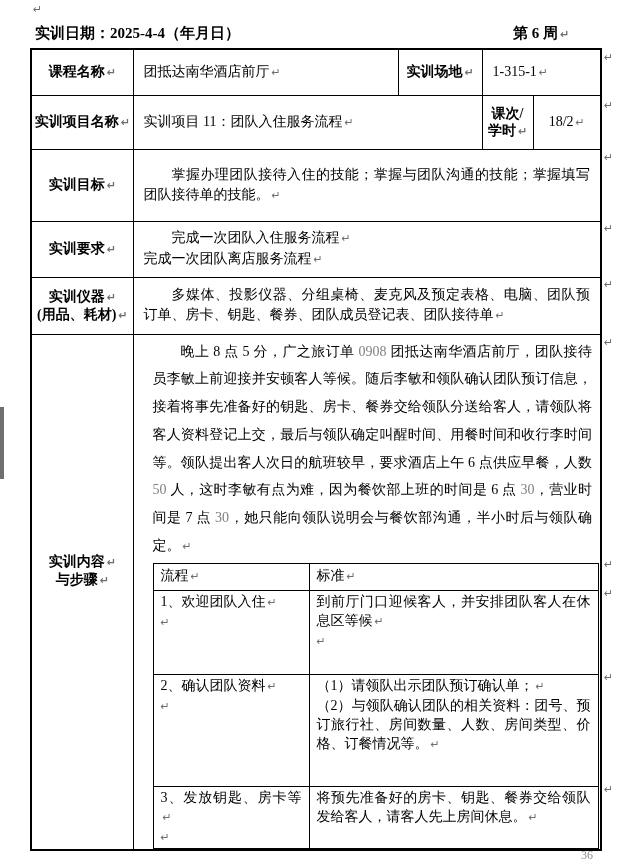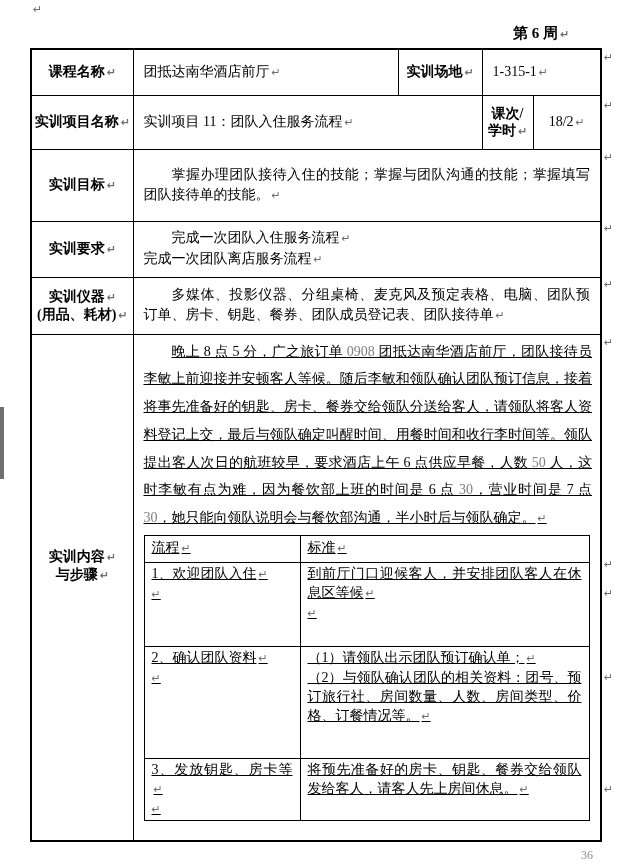--- a/index.html
+++ b/index.html
@@ -12,39 +12,40 @@
   .hdr-right{position:absolute;left:478px;top:0;white-space:nowrap;}
   table.main{position:absolute;left:30px;top:48px;width:570px;border-collapse:collapse;table-layout:fixed;border:2px solid #000;}
   table.main th,table.main td{border:1px solid #000;overflow:hidden;}
   .lbl{font-weight:bold;font-size:14px;text-align:center;vertical-align:middle;padding:0 2px;line-height:18px;margin-top:13px;}
   .lbl .two{display:block;line-height:17px;}
   .v{font-size:14px;padding:0 10px;vertical-align:middle;text-align:left;}
   .vcenter{text-align:center;padding:0 2px;}
   .vtext{font-size:14px;vertical-align:middle;padding:0 10px;}
   .vtext p{margin:0;line-height:20px;text-align:justify;}
   p.ind{text-indent:2em;}
-  .content-cell{vertical-align:top;padding:3px 8px 0 10px;font-size:14px;text-decoration:underline;}
+  .content-cell{vertical-align:top;padding:3px 8px 0 19px;font-size:14px;}
   .scenario{margin:0;line-height:27.8px;text-align:justify;text-indent:2em;}
   table.steps{border-collapse:collapse;table-layout:fixed;width:445px;margin:2px 0 0 0;}
   table.steps th,table.steps td{border:1px solid #000;font-weight:normal;font-size:14px;
         vertical-align:top;text-align:left;padding:1px 7px;overflow:hidden;margin-left:28px;}
   table.steps thead th{line-height:23px;padding:0 7px;}
   table.steps p{margin:0;line-height:19px;text-align:justify;}
   .mark-line{text-indent:0;}
   .left-bar{position:absolute;left:0;top:407px;width:4px;height:72px;background:#6f6f6f;}
   .page-num{position:absolute;left:581px;top:848px;font-size:12px;}
 </style>
 </head>
 <body>
 
 <div class="page">
 
   <span class="mark-abs" style="left:33px;top:3px;">↵</span>
 
   <div class="doc-header">
+    <span class="hdr-left">实训日期：2025-4-4（年月日）</span>
     <span class="hdr-right"><span>第 6 周</span><span class="mark">↵</span></span>
   </div>
 
   <table class="main">
     <colgroup>
       <col style="width:102px">
         <col style="width:265px">
         <col style="width:84px">
         <col style="width:51px">
         <col style="width:68px">

